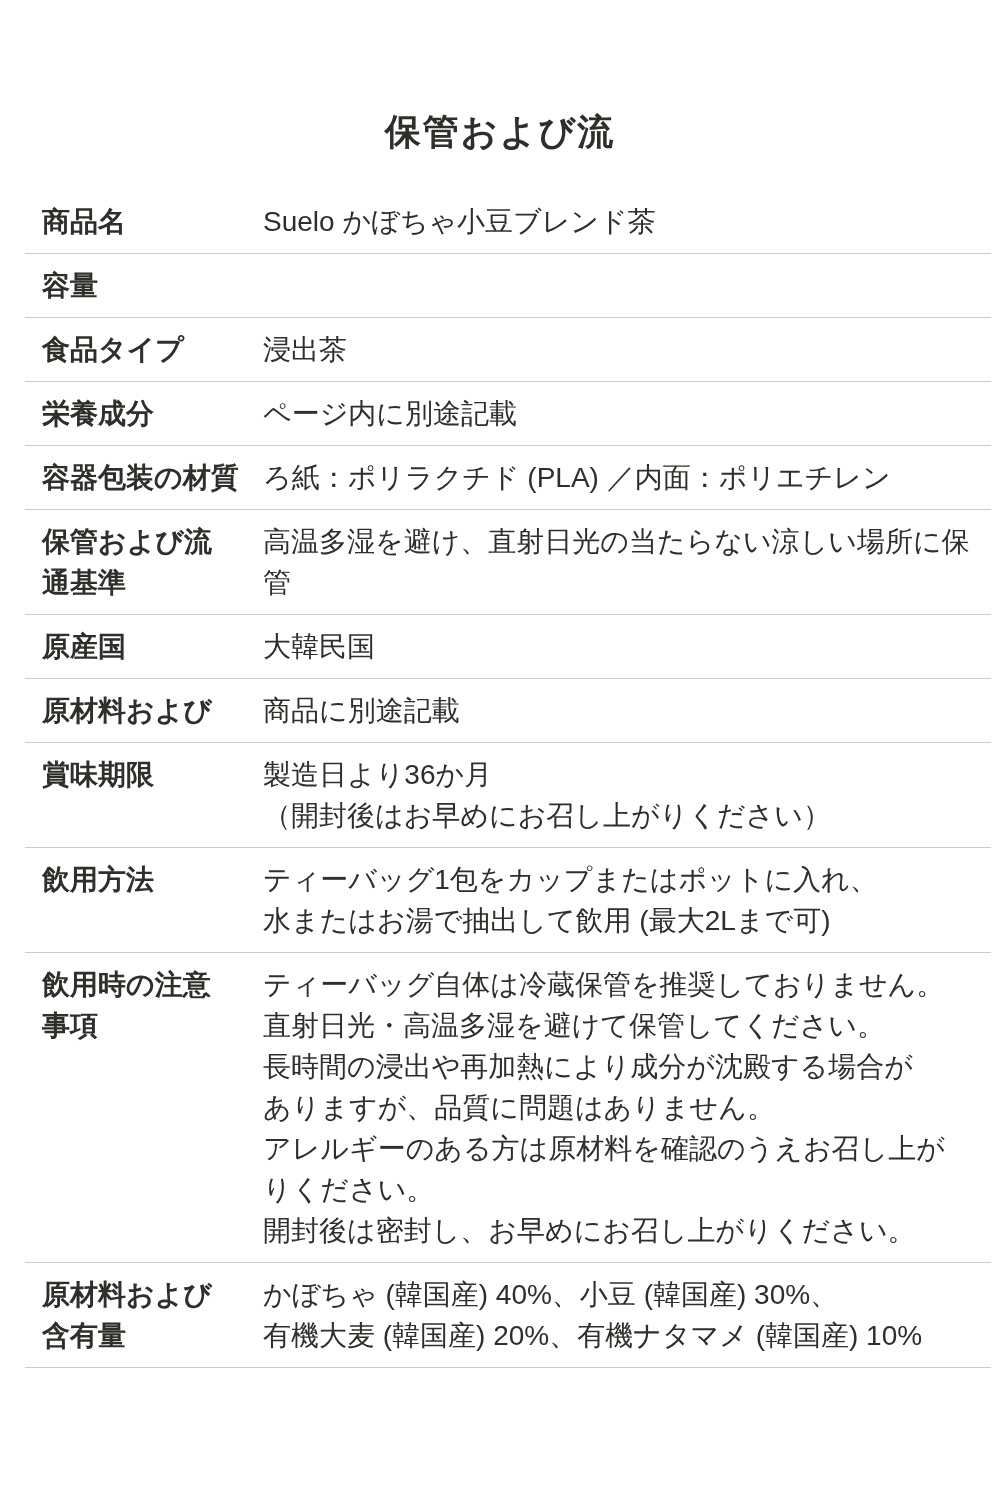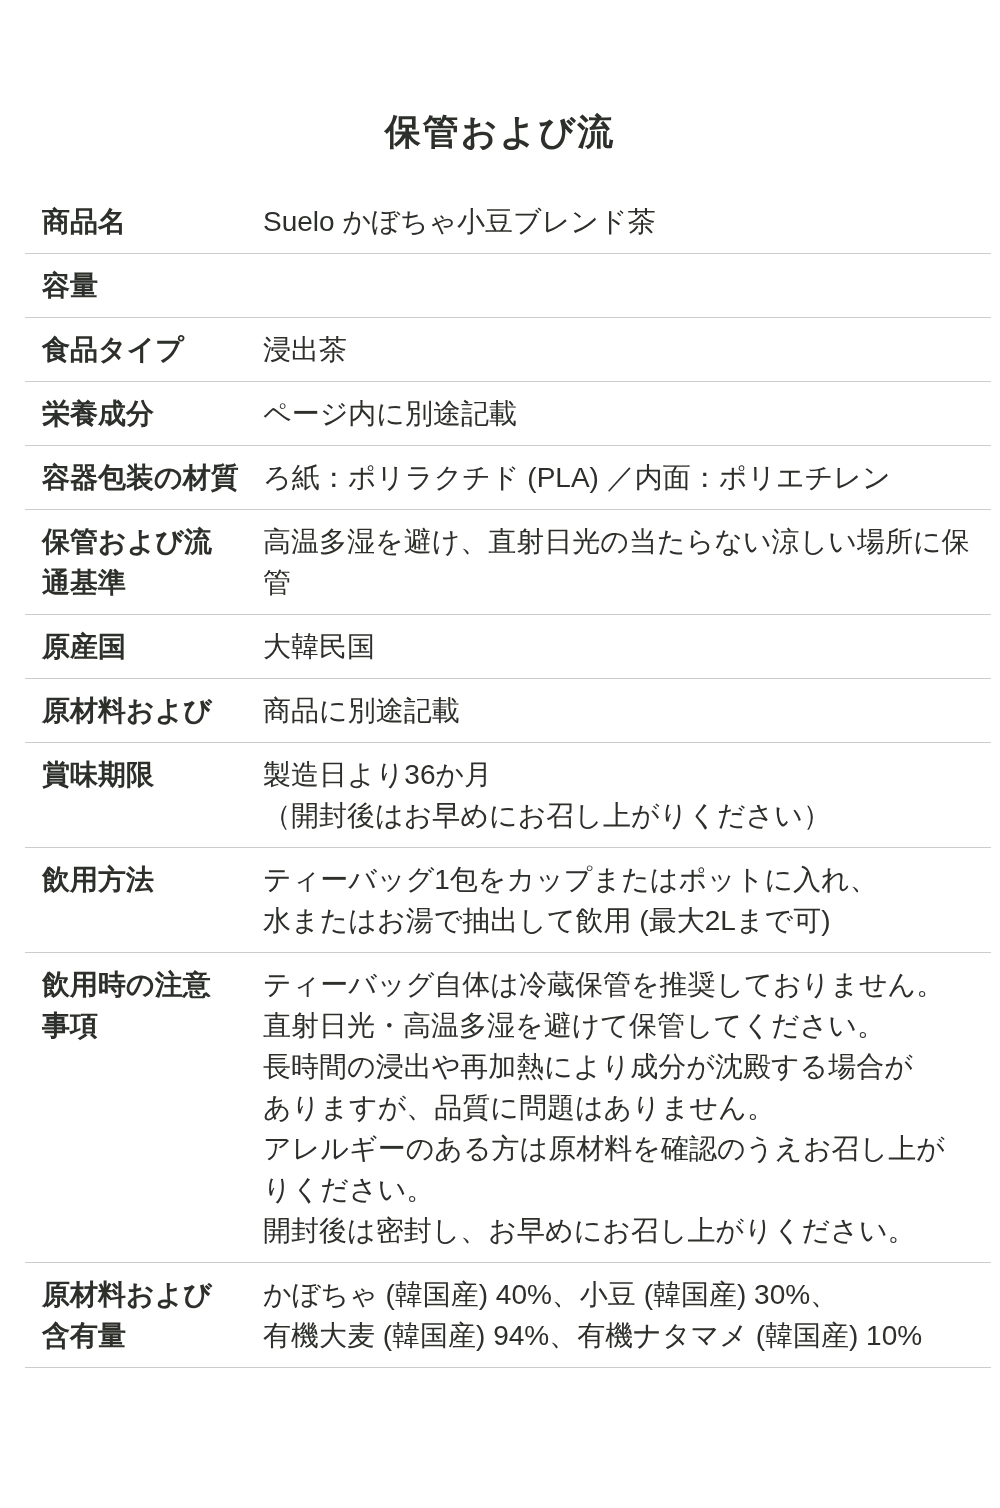--- a/index.html
+++ b/index.html
@@ -115,17 +115,17 @@
 ありますが、品質に問題はありません。
 アレルギーのある方は原材料を確認のうえお召し上が
 りください。
 開封後は密封し、お早めにお召し上がりください。</div>
     </div>
 
     <div class="spec-row">
       <div class="spec-label">原材料および
 含有量</div>
       <div class="spec-value">かぼちゃ (韓国産) 40%、小豆 (韓国産) 30%、
-有機大麦 (韓国産) 94%、有機ナタマメ (韓国産) 10%</div>
+有機大麦 (韓国産) 20%、有機ナタマメ (韓国産) 10%</div>
     </div>
 
   </div>
 </div>
 
 </body></html>

